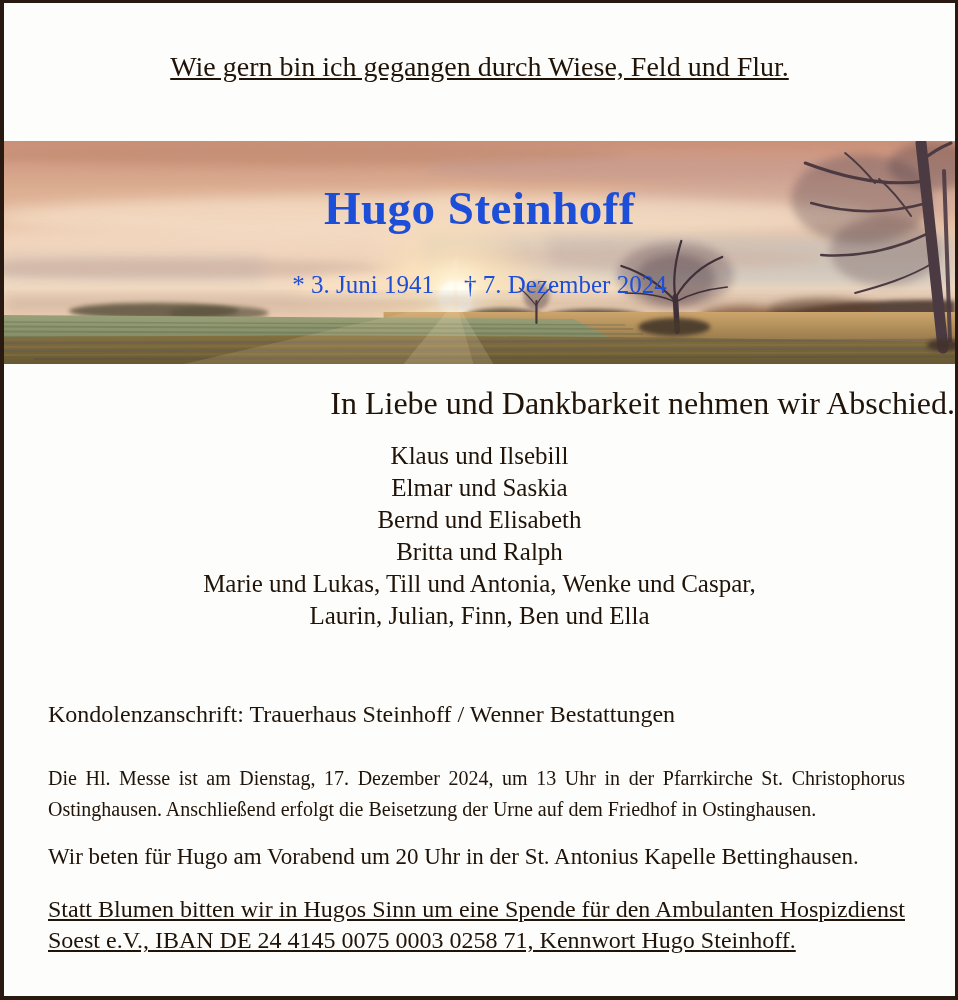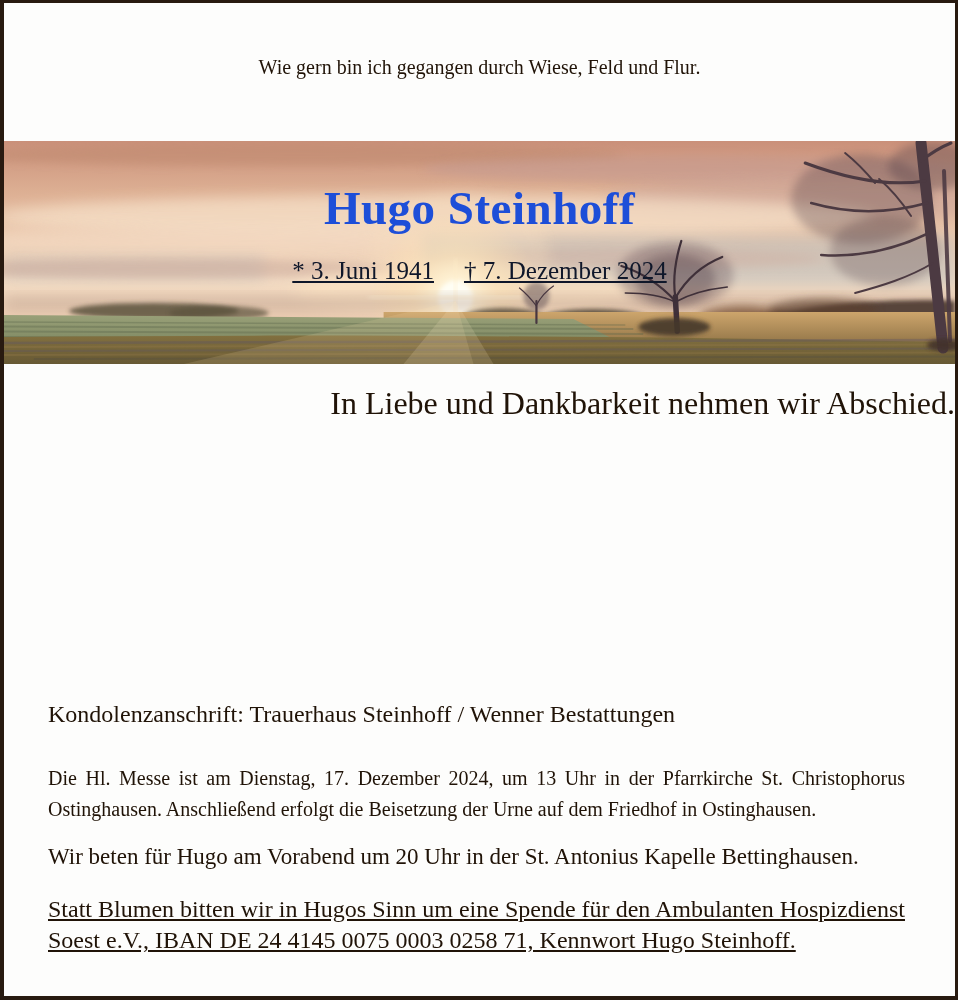--- a/index.html
+++ b/index.html
@@ -3,27 +3,27 @@
 <meta charset="utf-8">
 <style>
   html,body { margin:0; padding:0; background:#ffffff; }
   .page {
     position:relative; width:958px; height:1000px; box-sizing:border-box;
     background:#fdfdfc; overflow:hidden;
     border-style:solid; border-color:#281a10; border-width:3px 3px 4px 4px;
     font-family:"Liberation Serif","DejaVu Serif",serif; color:#201307;
   }
   .verse { position:absolute; top:48px; left:0; right:0; text-align:center;
-           font-size:20px; line-height:32px; }
+           font-size:28px; line-height:32px;text-decoration:underline; }
   .photo { position:absolute; top:138px; left:0; right:0; height:223px; }
   .photo svg { position:absolute; top:0; left:0; width:100%; height:100%; display:block; }
   .photo-name { position:absolute; top:40px; left:0; right:0; text-align:center;
                 font-size:47px; font-weight:700; color:#1d4ed8; letter-spacing:.5px; }
-  .photo-dates { position:absolute; top:116px; left:0; right:0; text-align:center;
-                 font-size:25px; color:#0f172a;text-decoration:underline; }
+  .photo-dates { position:absolute; top:130px; left:0; right:0; text-align:center;
+                 font-size:25px; color:#1d4ed8; }
   .photo-dates .death { margin-left:30px; }
   .farewell { position:absolute; top:382px; left:0; right:0; text-align:right; font-size:32px; }
   .mourners { position:absolute; top:437px; left:0; right:0; text-align:center;
               font-size:25px; line-height:32px; }
   .condolence { position:absolute; top:696px; left:44px; right:50px;
                 font-size:24px; line-height:30px; }
   .service { position:absolute; top:744px; left:44px; right:50px;
              font-size:20px; line-height:31px; text-align:justify;margin-top:16px; }
   .vigil { position:absolute; top:841px; left:44px; right:40px; font-size:23px; }
   .donation { position:absolute; top:891px; left:44px; right:50px;
@@ -175,20 +175,28 @@
     </svg>
 
     <div class="photo-name">Hugo Steinhoff</div>
     <div class="photo-dates">
       <span>* 3. Juni 1941</span><span class="death">† 7. Dezember 2024</span>
     </div>
   </div>
 
   <div class="farewell">In Liebe und Dankbarkeit nehmen wir Abschied.</div>
 
+  <div class="mourners">
+    <div>Klaus und Ilsebill</div>
+    <div>Elmar und Saskia</div>
+    <div>Bernd und Elisabeth</div>
+    <div>Britta und Ralph</div>
+    <div>Marie und Lukas, Till und Antonia, Wenke und Caspar,</div>
+    <div>Laurin, Julian, Finn, Ben und Ella</div>
+  </div>
 
   <div class="condolence">
     <div>Kondolenzanschrift: Trauerhaus Steinhoff / Wenner Bestattungen</div>
   </div>
 
   <div class="service">Die Hl. Messe ist am Dienstag, 17. Dezember 2024, um 13 Uhr in der Pfarrkirche St. Christophorus Ostinghausen. Anschließend erfolgt die Beisetzung der Urne auf dem Friedhof in Ostinghausen.</div>
 
   <div class="vigil">Wir beten für Hugo am Vorabend um 20 Uhr in der St. Antonius Kapelle Bettinghausen.</div>
 
   <div class="donation">Statt Blumen bitten wir in Hugos Sinn um eine Spende für den Ambulanten Hospizdienst Soest e.V., IBAN DE 24 4145 0075 0003 0258 71, Kennwort Hugo Steinhoff.</div>

